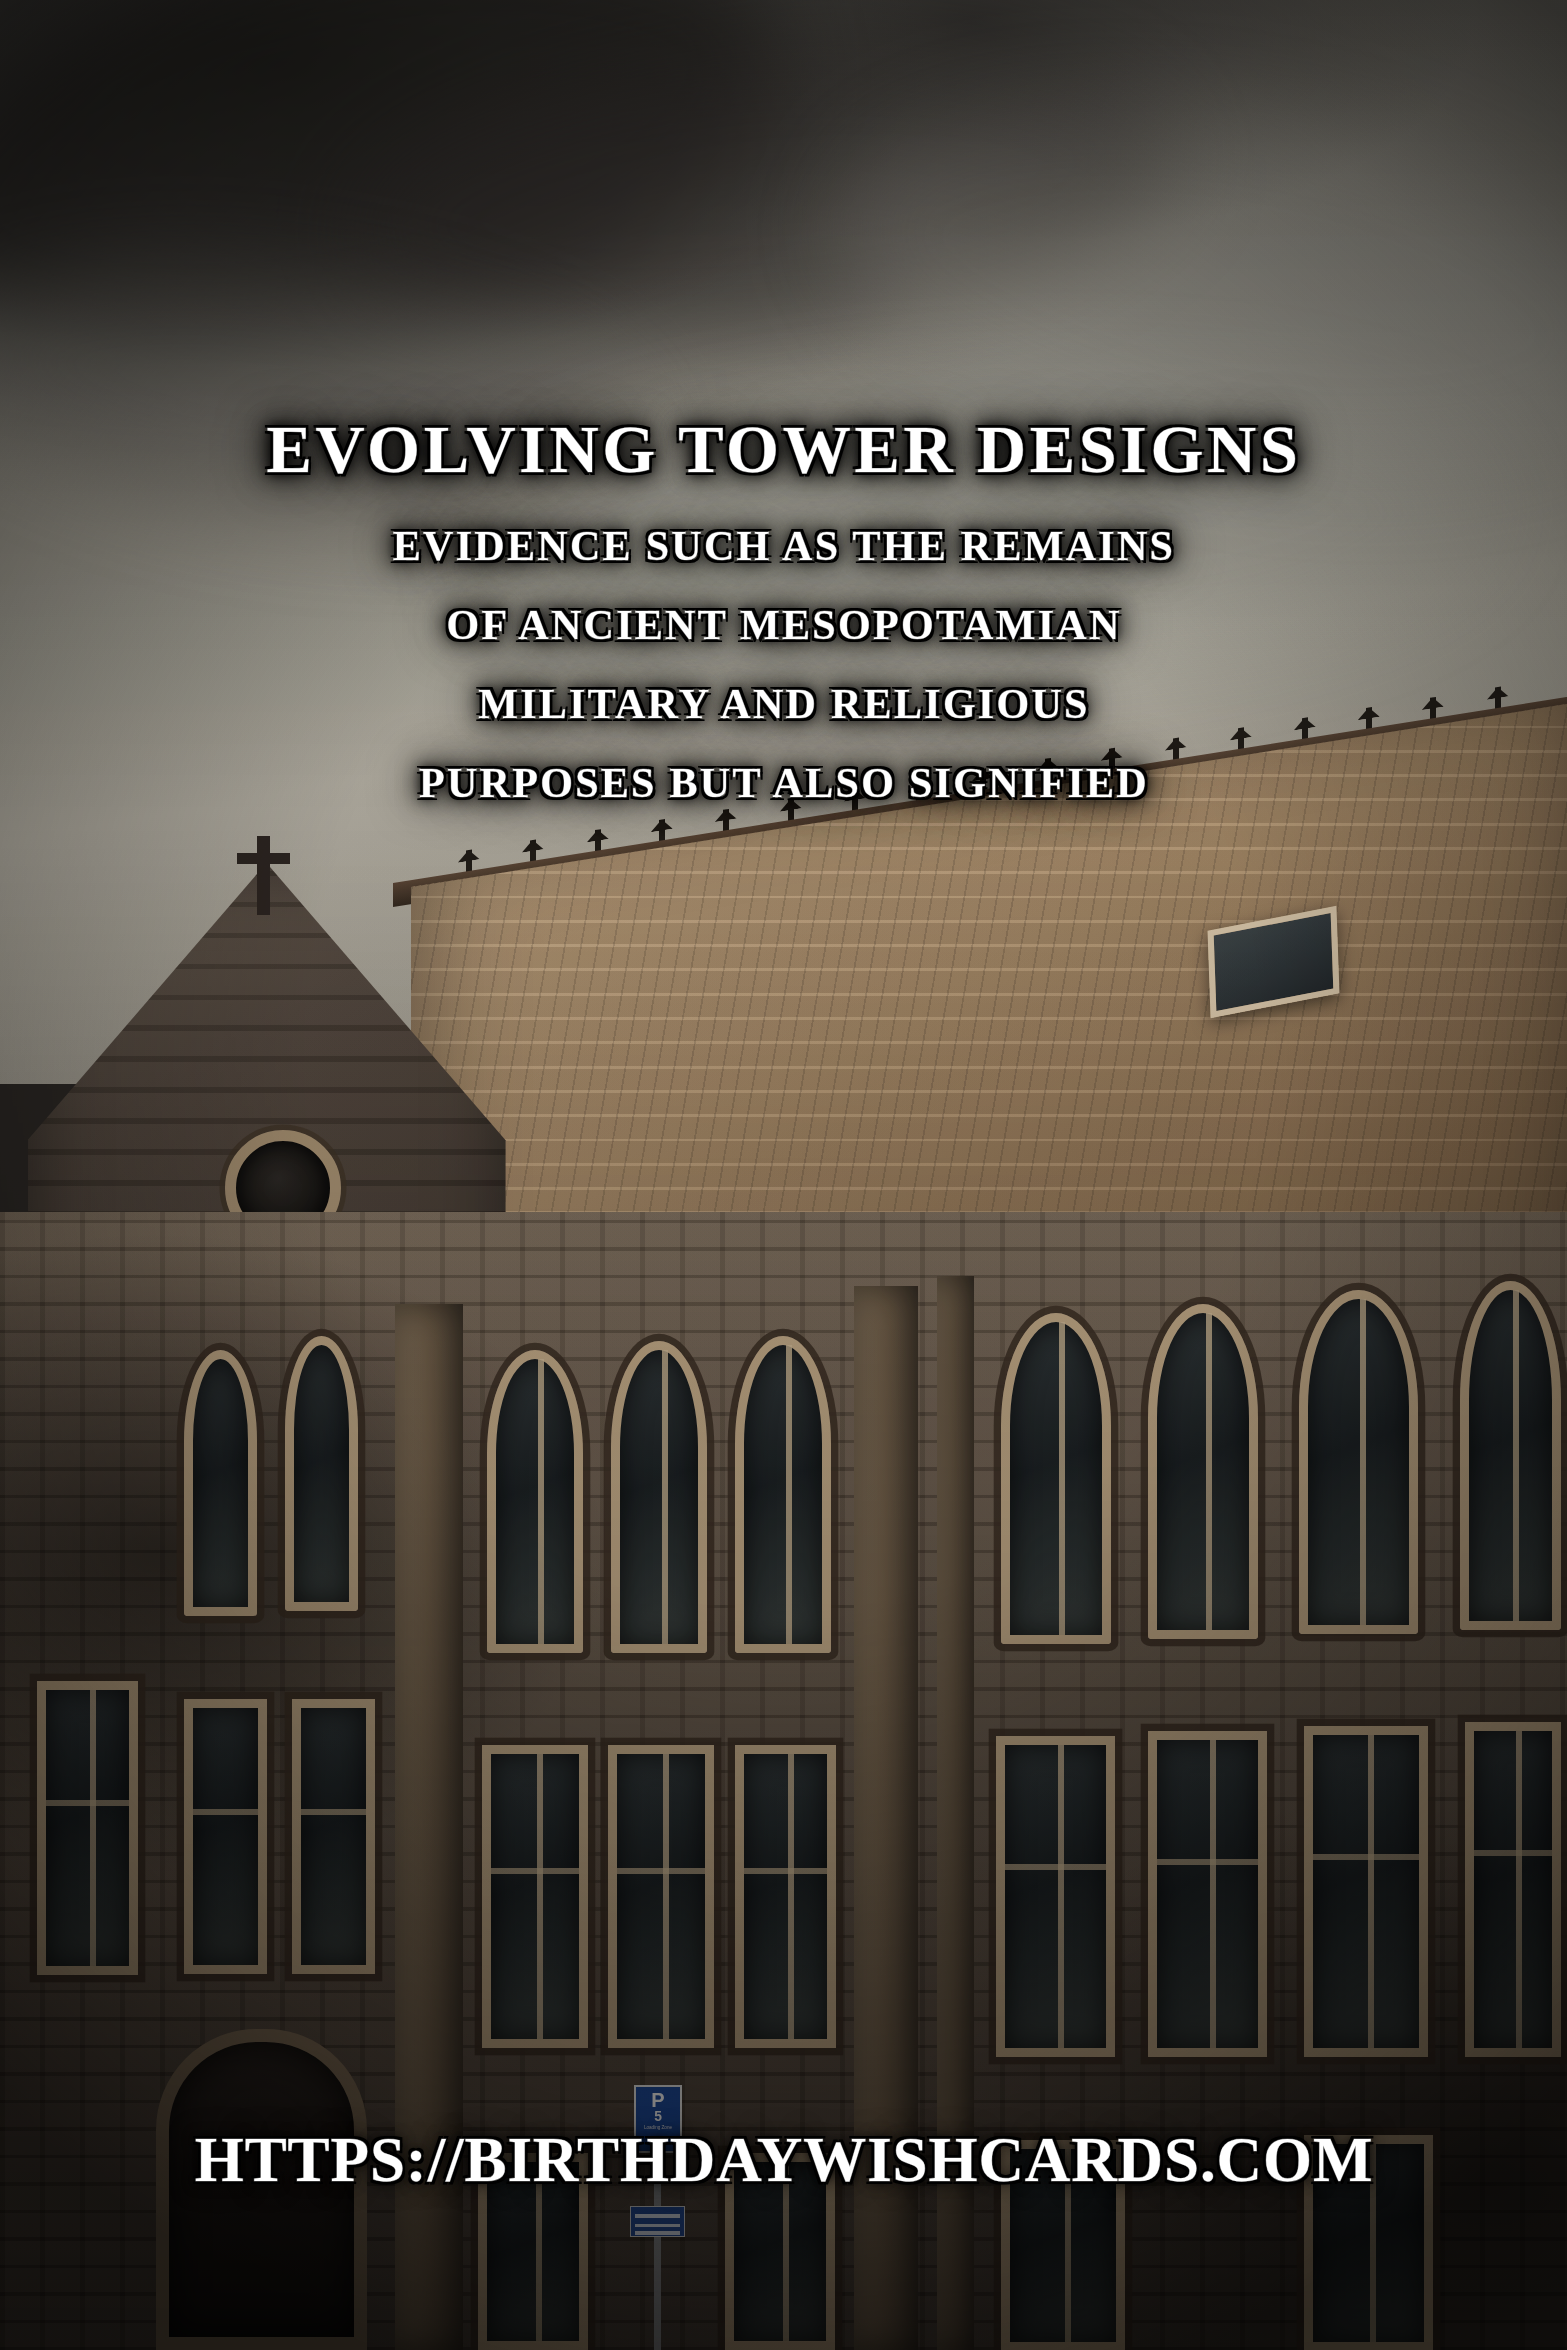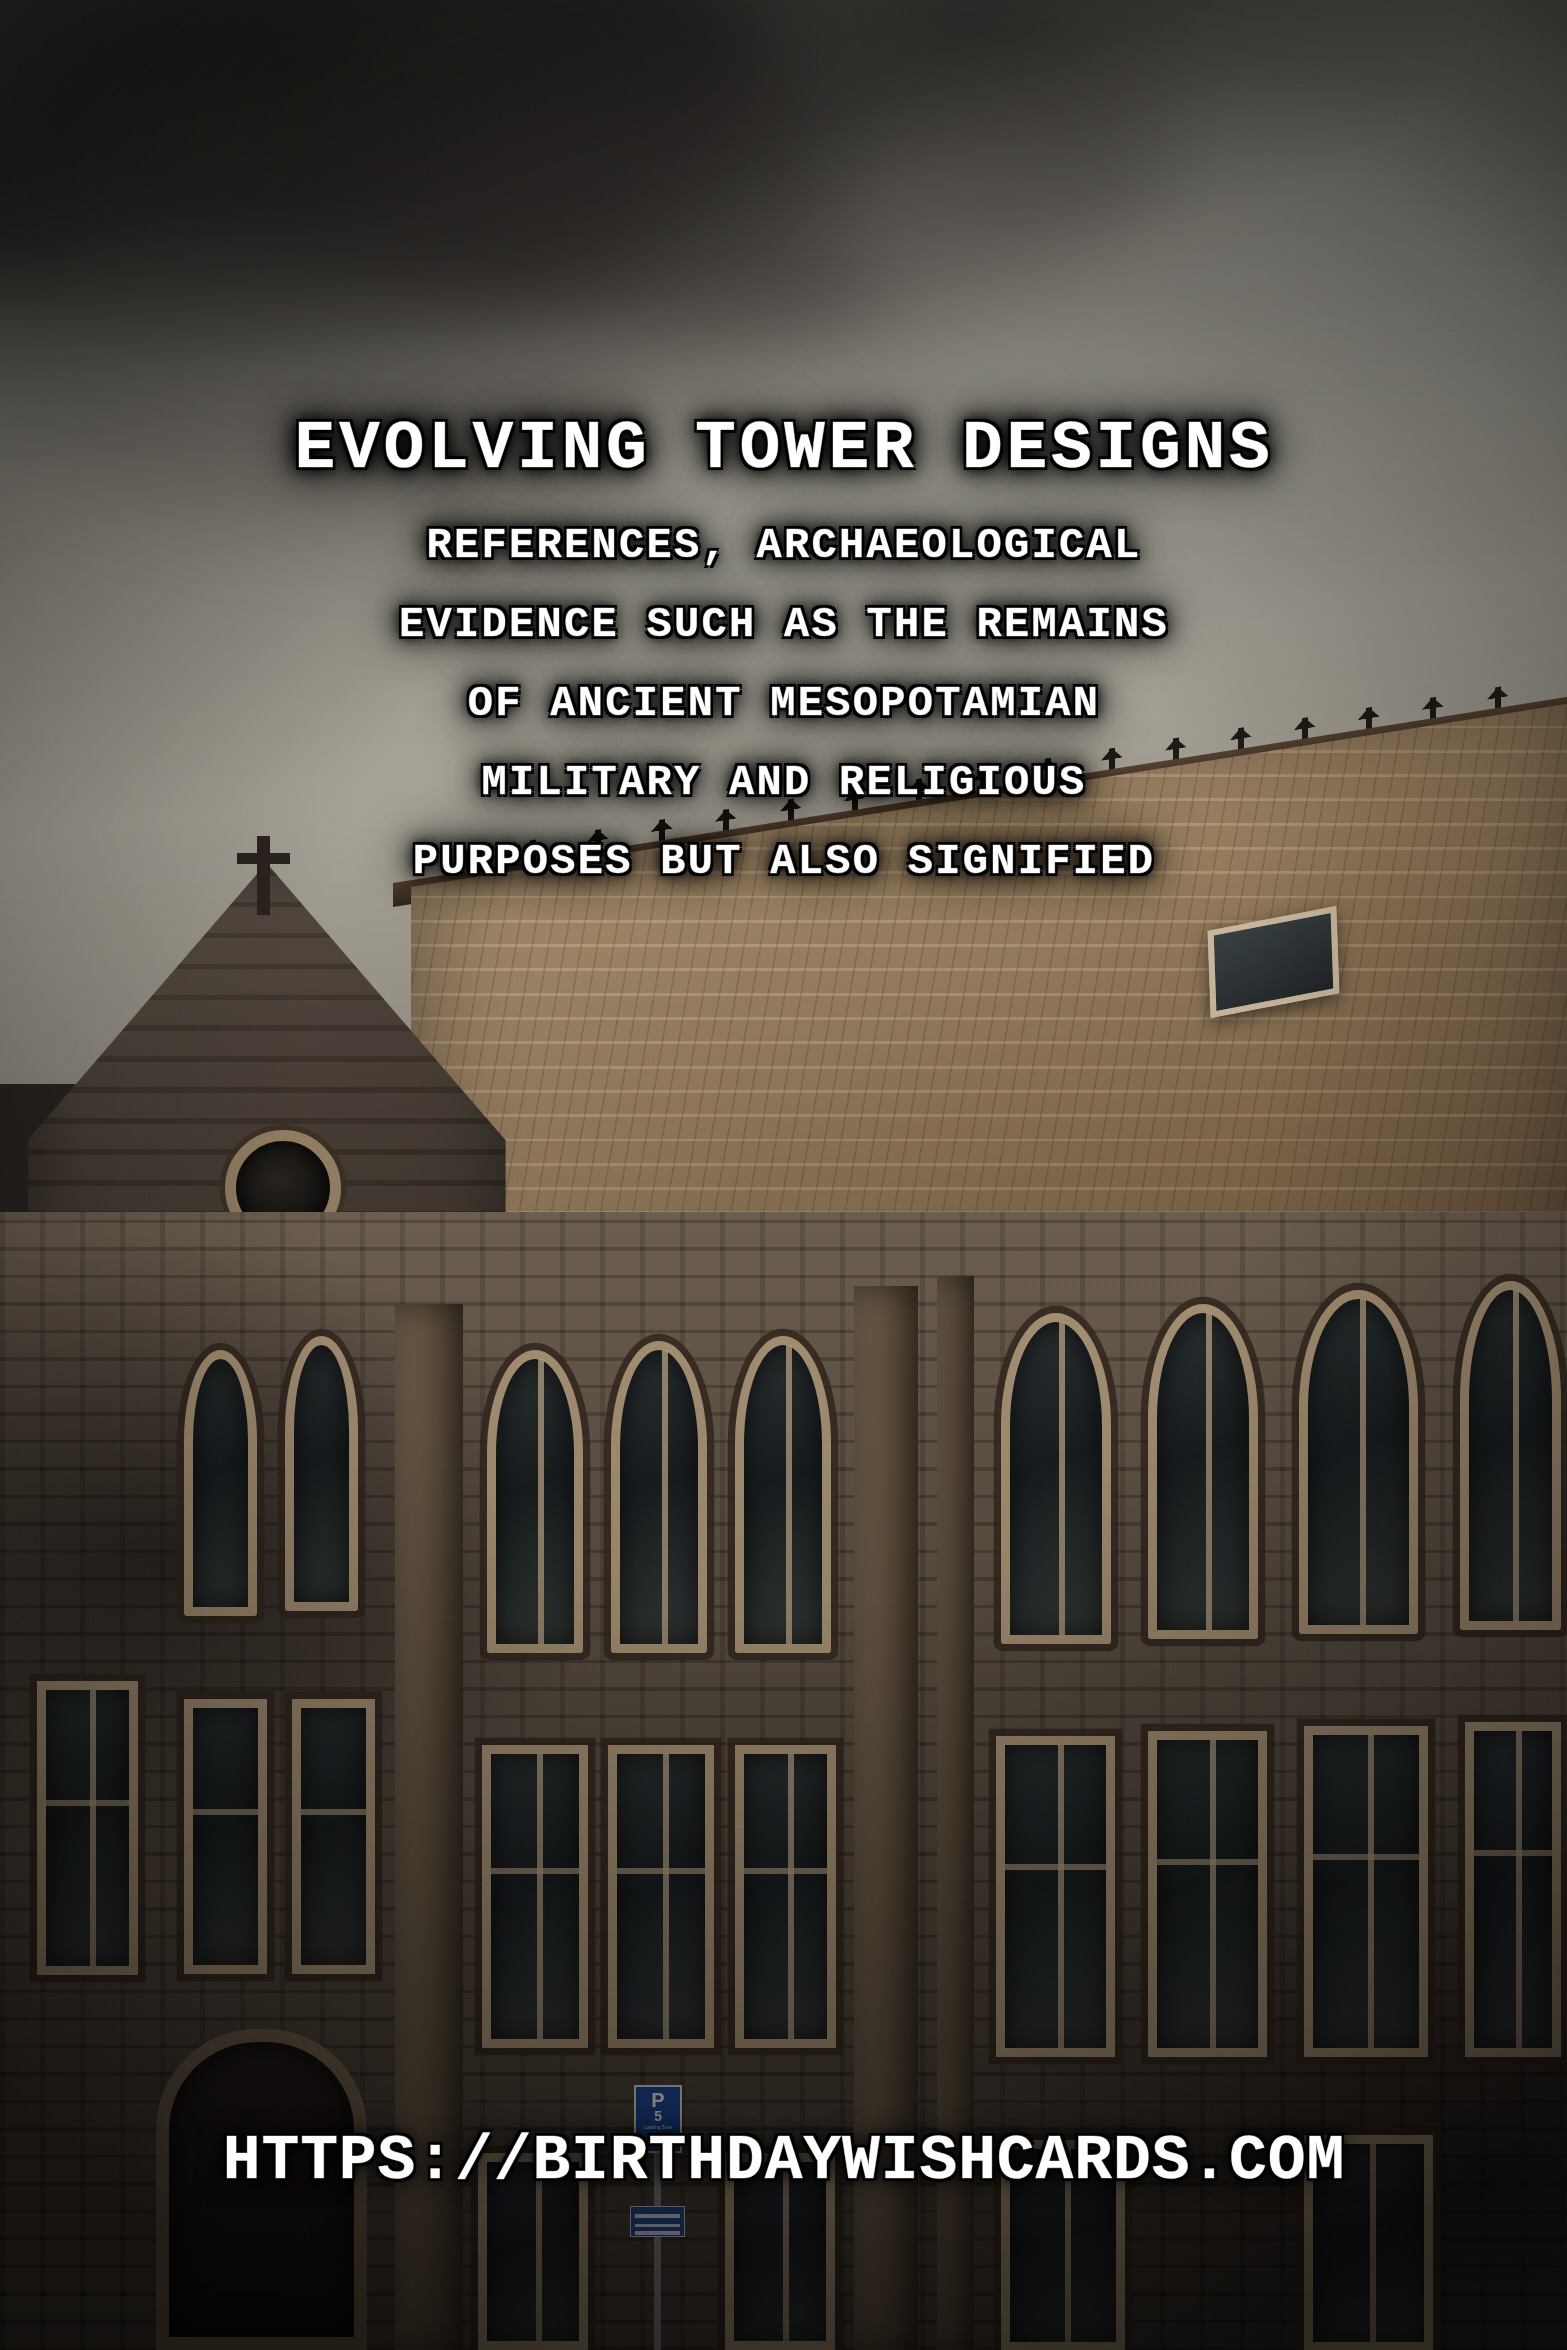--- a/index.html
+++ b/index.html
@@ -171,21 +171,21 @@
   }
 
   
   .overlay {
     position:absolute; inset:0;
     display:flex; flex-direction:column; align-items:center;
     padding-top:415px;
   }
 
   .headline, .body-line, .url {
-    font-family:Liberation Mono, monospace;
+    font-family:Liberation Serif, serif;
     color:#ffffff;
     text-transform:uppercase;
     font-weight:700;
     letter-spacing:1.8px;
     text-align:center;
     -webkit-text-stroke:0.9px rgba(255,255,255,0.35);
     text-shadow:
       0 0 9.2px rgba(0,0,0,1),
       0 0 16.5px rgba(0,0,0,1),
       0 0 24px rgba(0,0,0,0.98),
@@ -379,21 +379,20 @@
     </div>
 
     <div class="warm"></div>
     <div class="grade"></div>
   </div>
 
   <div class="overlay">
     <div class="headline">EVOLVING TOWER DESIGNS</div>
 
     <div class="body">
-      <div class="body-line">REFERENCES, ARCHAEOLOGICAL</div>
       <div class="body-line">EVIDENCE SUCH AS THE REMAINS</div>
       <div class="body-line">OF ANCIENT MESOPOTAMIAN</div>
       <div class="body-line">MILITARY AND RELIGIOUS</div>
       <div class="body-line">PURPOSES BUT ALSO SIGNIFIED</div>
     </div>
   </div>
 
   <div class="url-wrap">
     <div class="url">HTTPS://BIRTHDAYWISHCARDS.COM</div>
   </div>

